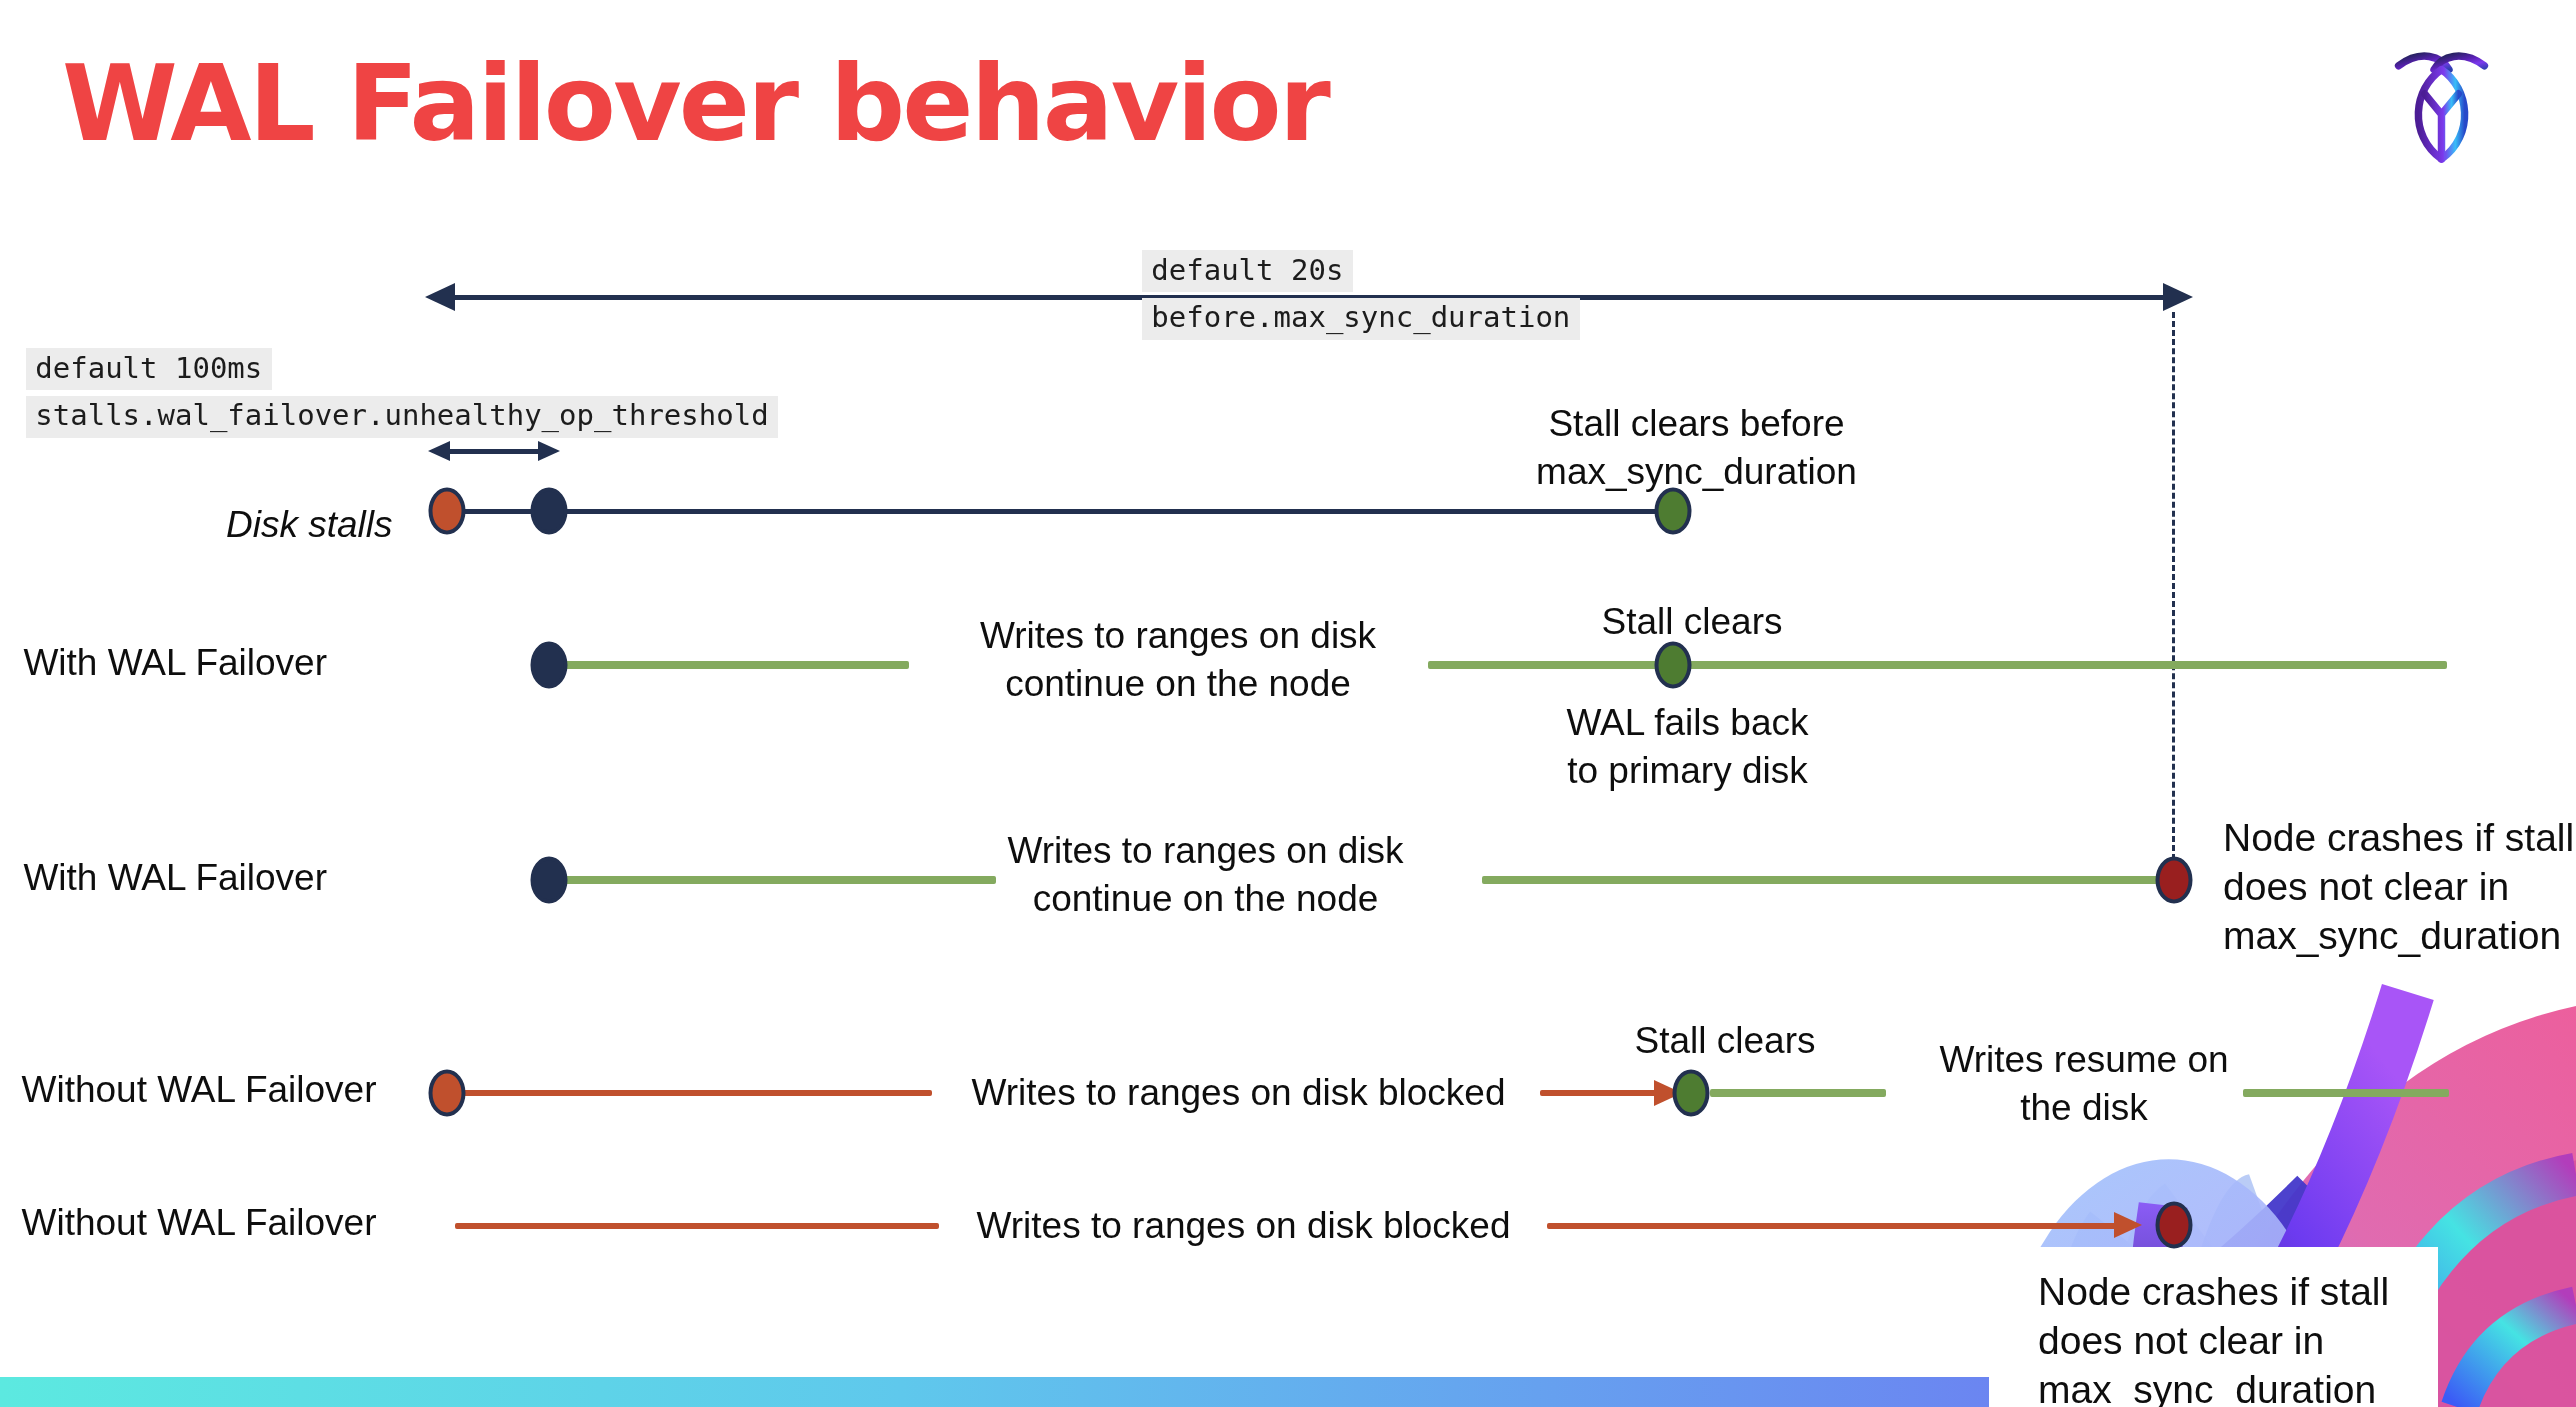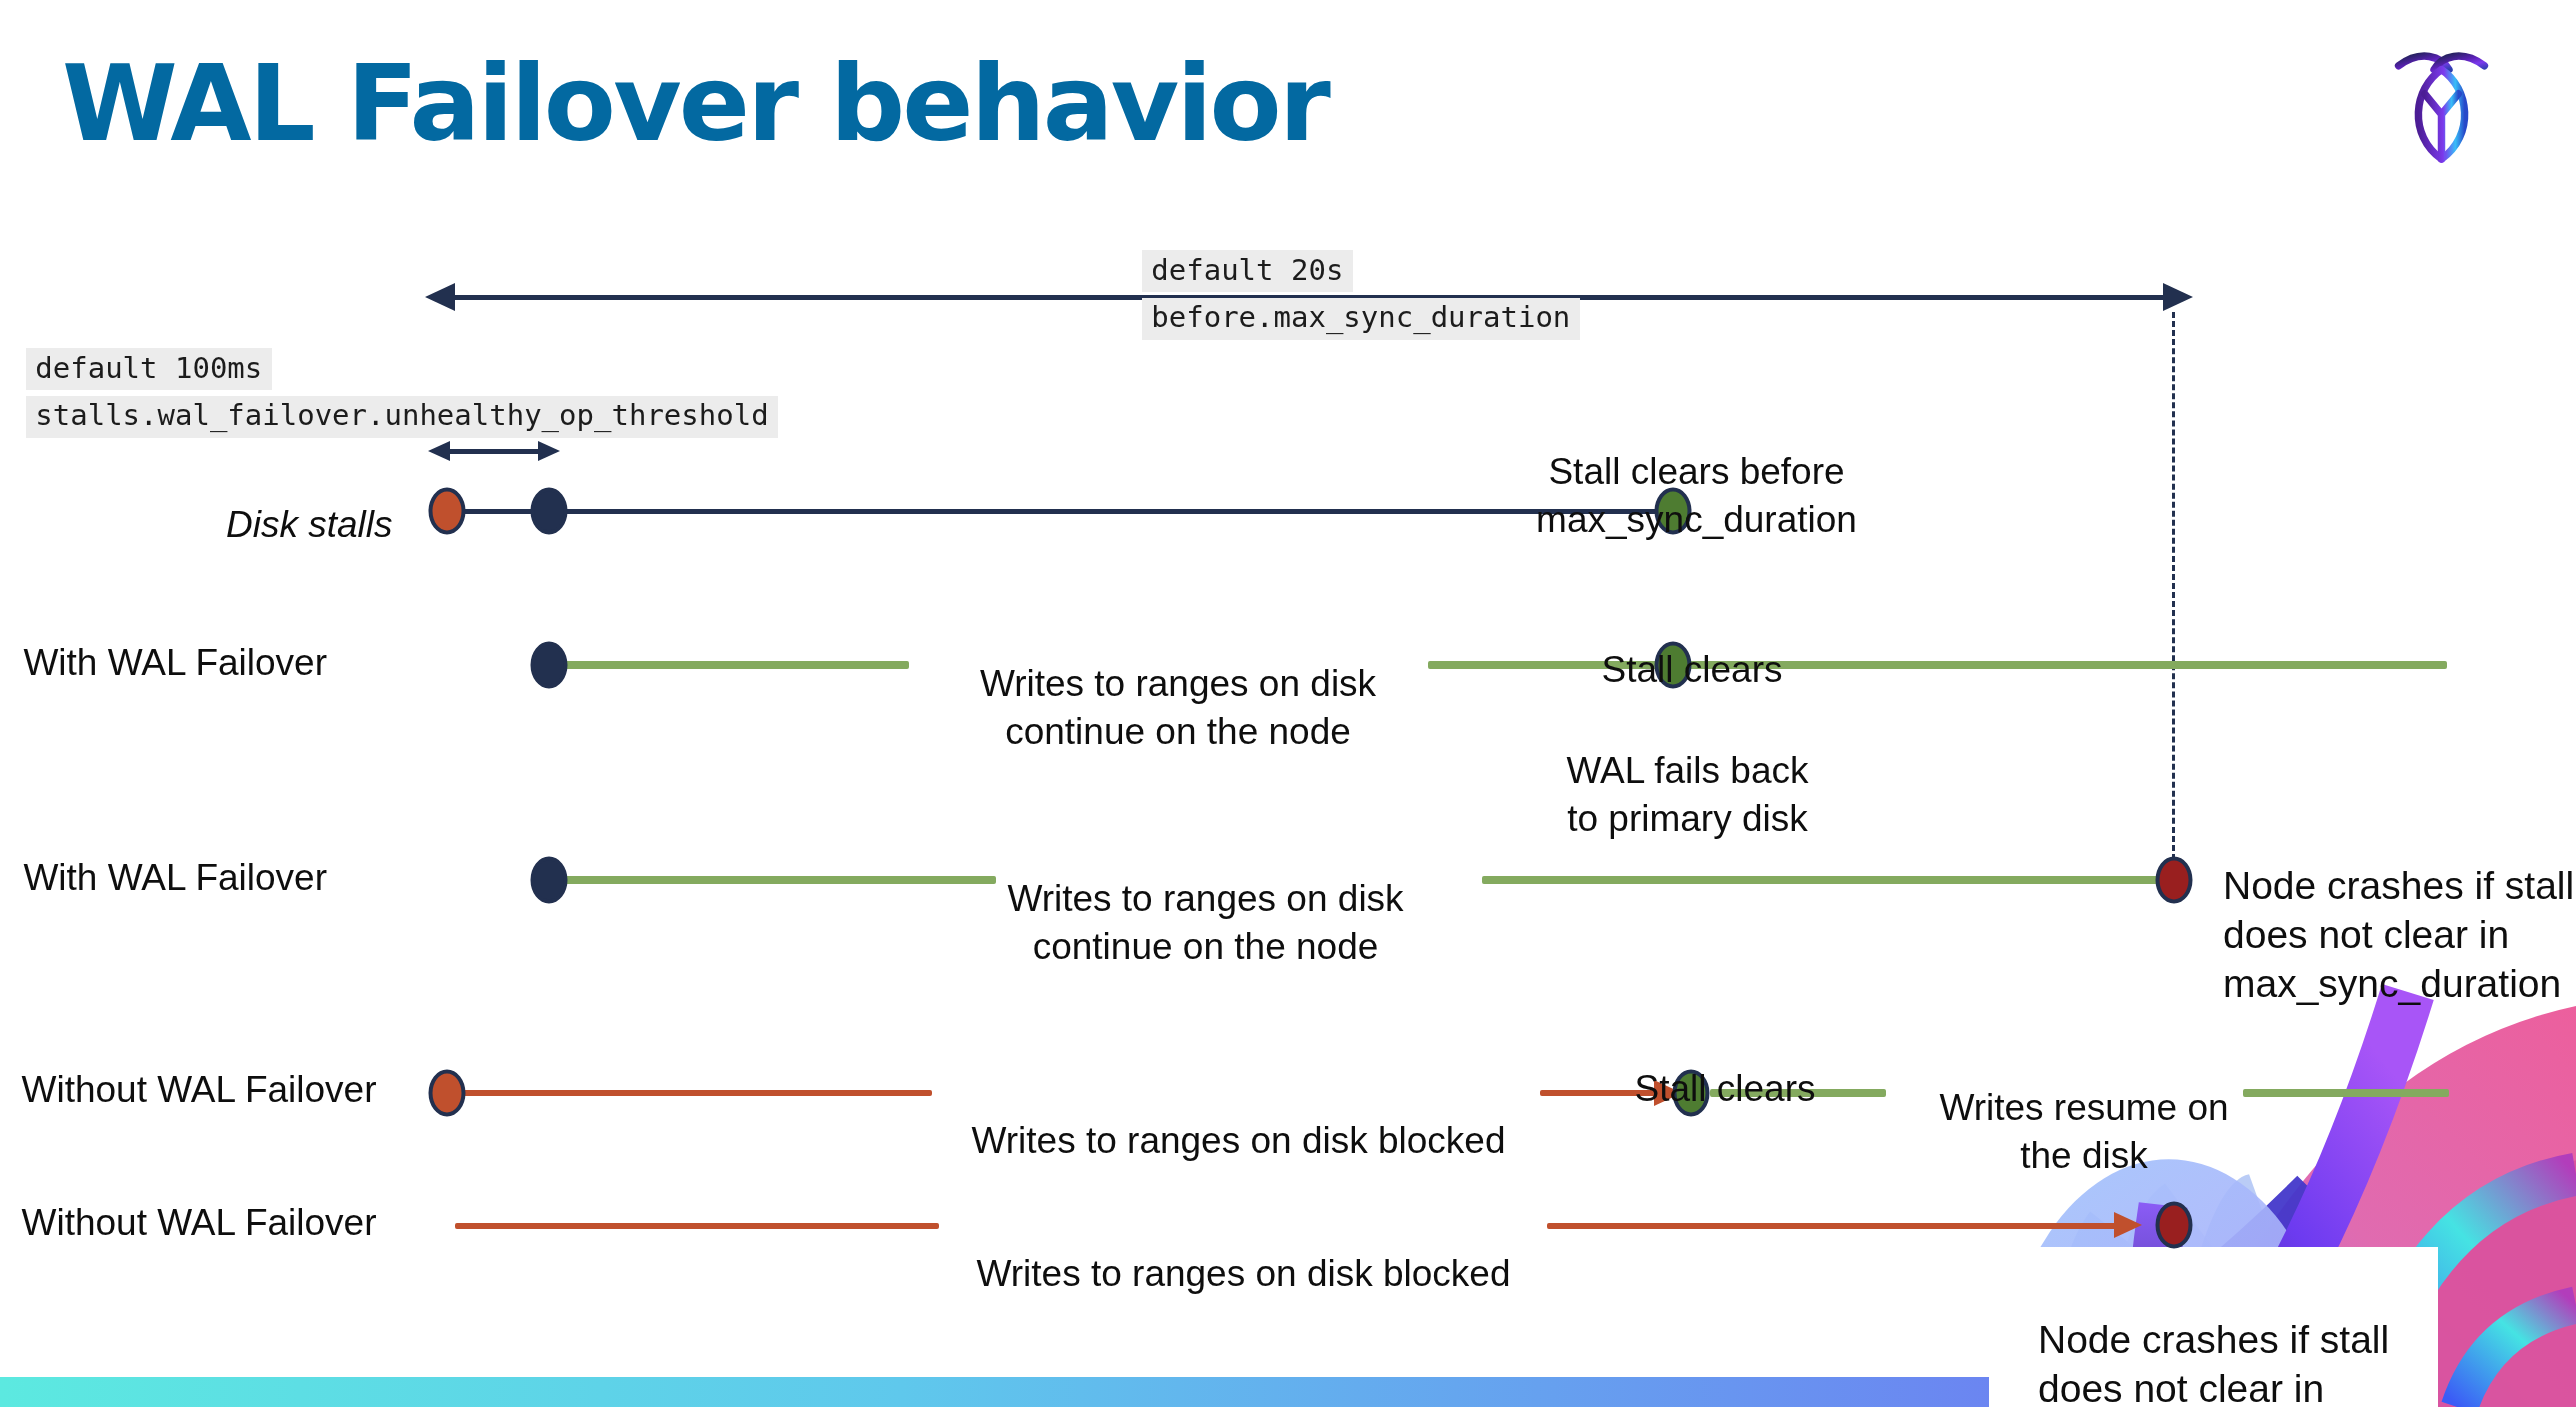--- a/index.html
+++ b/index.html
@@ -2,21 +2,21 @@
 <html style="font-size:15px"><head>
 <meta charset="utf-8">
 <style>
   html,body{margin:0;padding:0;background:#ffffff;}
   .slide{position:relative;width:2576px;height:1408px;overflow:hidden;background:#ffffff;
          font-family:"Liberation Sans",sans-serif;color:#111111;}
   .abs{position:absolute;}
 
   
   .title{left:62px;top:43px;font-family:"DejaVu Sans","Liberation Sans",sans-serif;
-         font-size:105px;font-weight:800;letter-spacing:-2.8px;color:#0369a1;}
+         font-size:105px;font-weight:800;letter-spacing:-2.8px;color:#ef4444;}
 
   
   .mono-label{font-family:"DejaVu Sans Mono","Liberation Mono",monospace;font-size:29px;color:#1c1c1c;line-height:1;}
   .mono-label span{display:inline-block;background:#ececec;padding:5.6px 9.3px 7.5px 9.3px;}
   .mono-line2{margin-top:5.6px;}
 
   
   .hline{position:absolute;border-radius:1.9px;}
   .navy{background:#22304f;}
   .green{background:#84aa5f;}
@@ -36,21 +36,21 @@
   .dot-red{background:#c0502d;}
   .dot-navy{background:#22304f;}
   .dot-green{background:#4e7c31;}
   .dot-darkred{background:#991f1f;}
 
   
   .dashline{position:absolute;width:0;border-left:3.7px dashed #22304f;}
 
   
   .rowlabel{position:absolute;font-size:37px;color:#0e0e0e;white-space:nowrap;}
-  .note{position:absolute;font-size:37px;line-height:1.3;color:#0e0e0e;text-align:center;white-space:pre-line;z-index:7;margin-top:48px;}
+  .note{position:absolute;font-size:37px;line-height:1.3;color:#0e0e0e;text-align:center;white-space:pre-line;z-index:7;}
   .note-left{text-align:left;}
   .line-layer{z-index:5;}
 
   
   .bottom-bar{left:0;bottom:0;width:2576px;height:31px;z-index:1;
               background:linear-gradient(90deg,#5ce9e0 0%,#5fc8ec 35%,#6d79f2 85%);}
 
   
   .corner-art{right:0;bottom:0;width:766px;height:505px;z-index:2;}
   .crash-box{left:1989px;top:1247px;width:449px;height:161px;background:#ffffff;z-index:3;}

